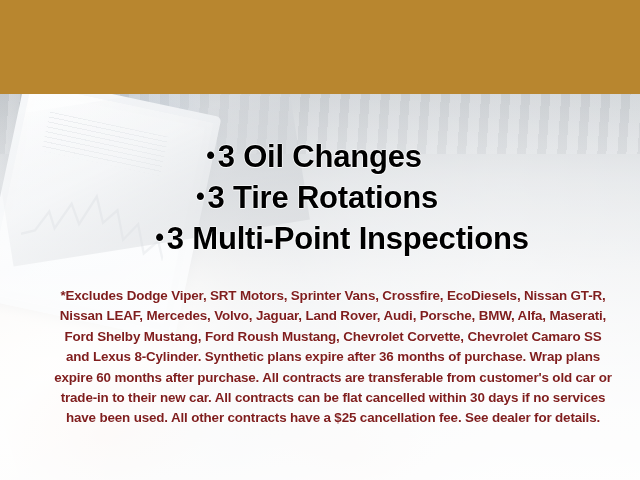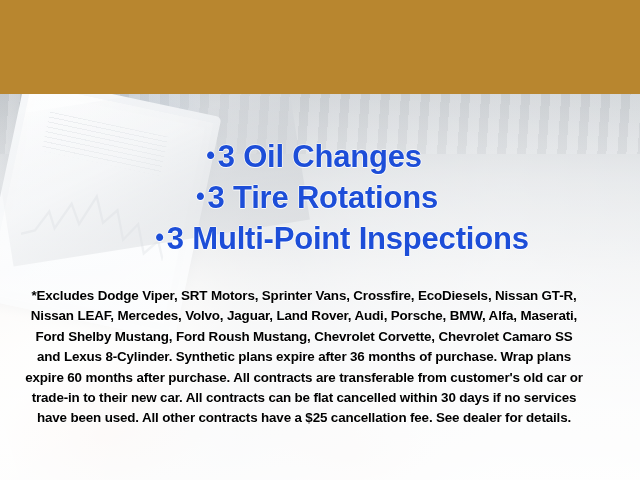--- a/index.html
+++ b/index.html
@@ -182,21 +182,21 @@
   
   .benefits {
     position: absolute;
     left: 0;
     top: 136px;
     width: 640px;
     z-index: 6;
     text-align: center;
   }
   .benefit-line {
-    color: #1d4ed8;
+    color: #000000;
     font-size: 31px;
     font-weight: bold;
     letter-spacing: -0.2px;
     line-height: 1.33;
     white-space: nowrap;
     text-shadow:
       0 1px 0 rgba(255,255,255,0.85),
       0 -1px 0 rgba(255,255,255,0.55),
       1px 0 0 rgba(255,255,255,0.55),
       -1px 0 0 rgba(255,255,255,0.55);
@@ -207,26 +207,26 @@
     top: -3px;
     margin-right: 3px;
   }
   .benefit-1 { padding-right: 12px; }
   .benefit-2 { padding-right: 6px; }
   .benefit-3 { padding-right: 0px; margin-left: 44px; }
 
   
   .disclaimer {
     position: absolute;
-    left: 24px;
+    left: 53px;
     top: 286px;
     width: 560px;
     z-index: 6;
     text-align: center;
-    color: #000000;
+    color: #7f1d1d;
     font-size: 13.4px;
     font-weight: bold;
     line-height: 1.52;
     letter-spacing: -0.15px;
     text-shadow:
       0 1px 0 rgba(255,255,255,0.75),
       0 -1px 0 rgba(255,255,255,0.45);
   }
 </style>
 </head>

